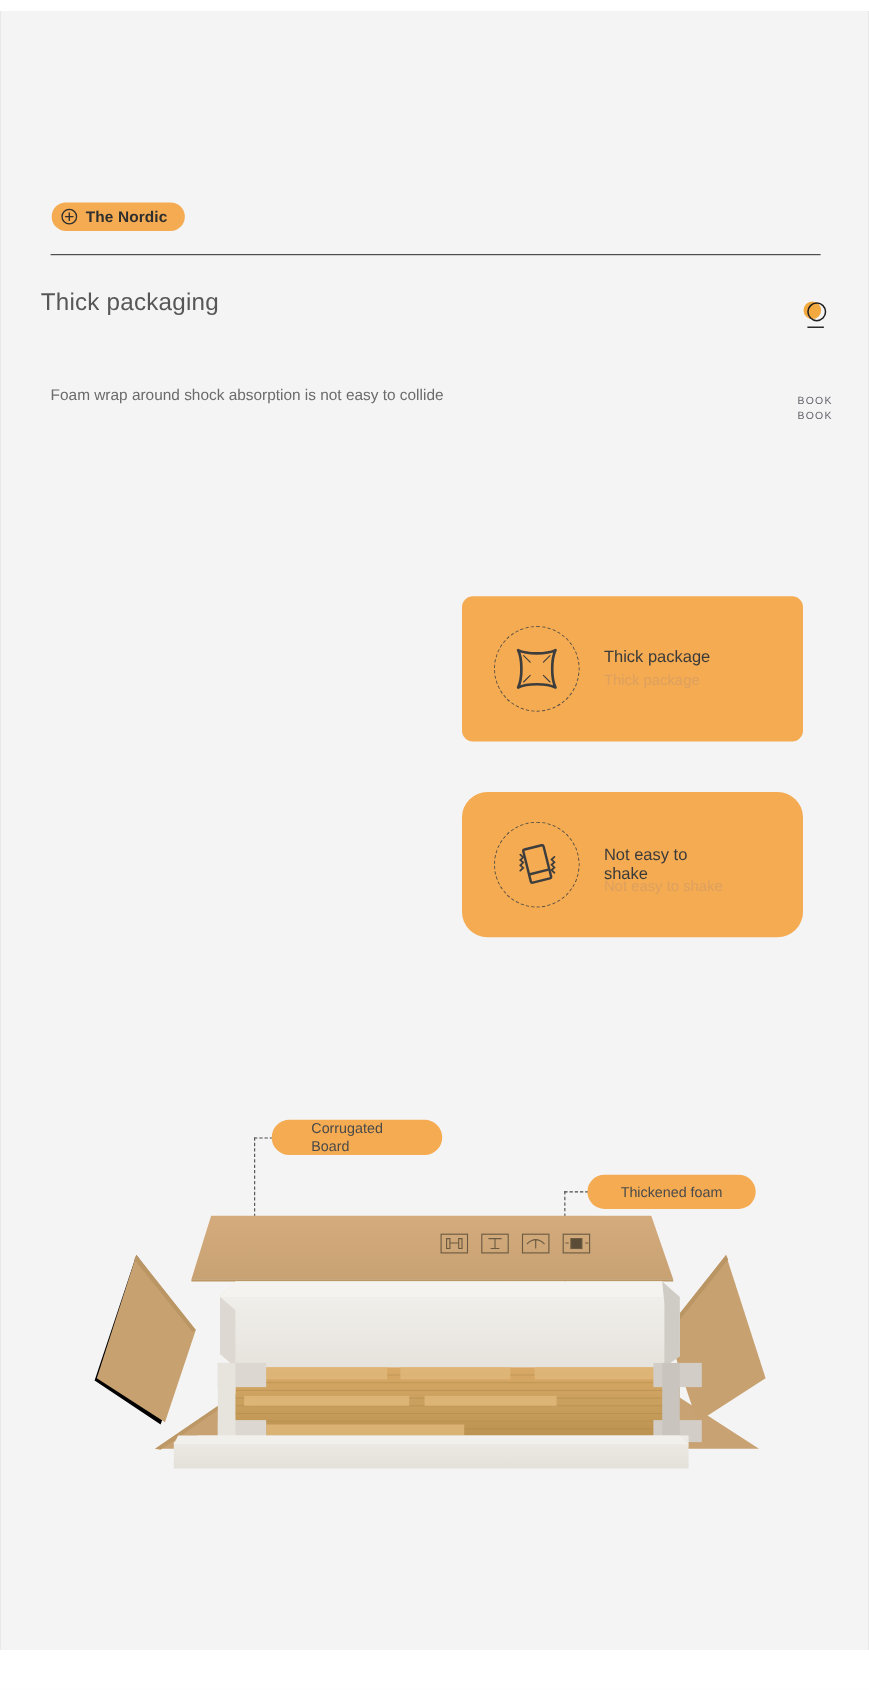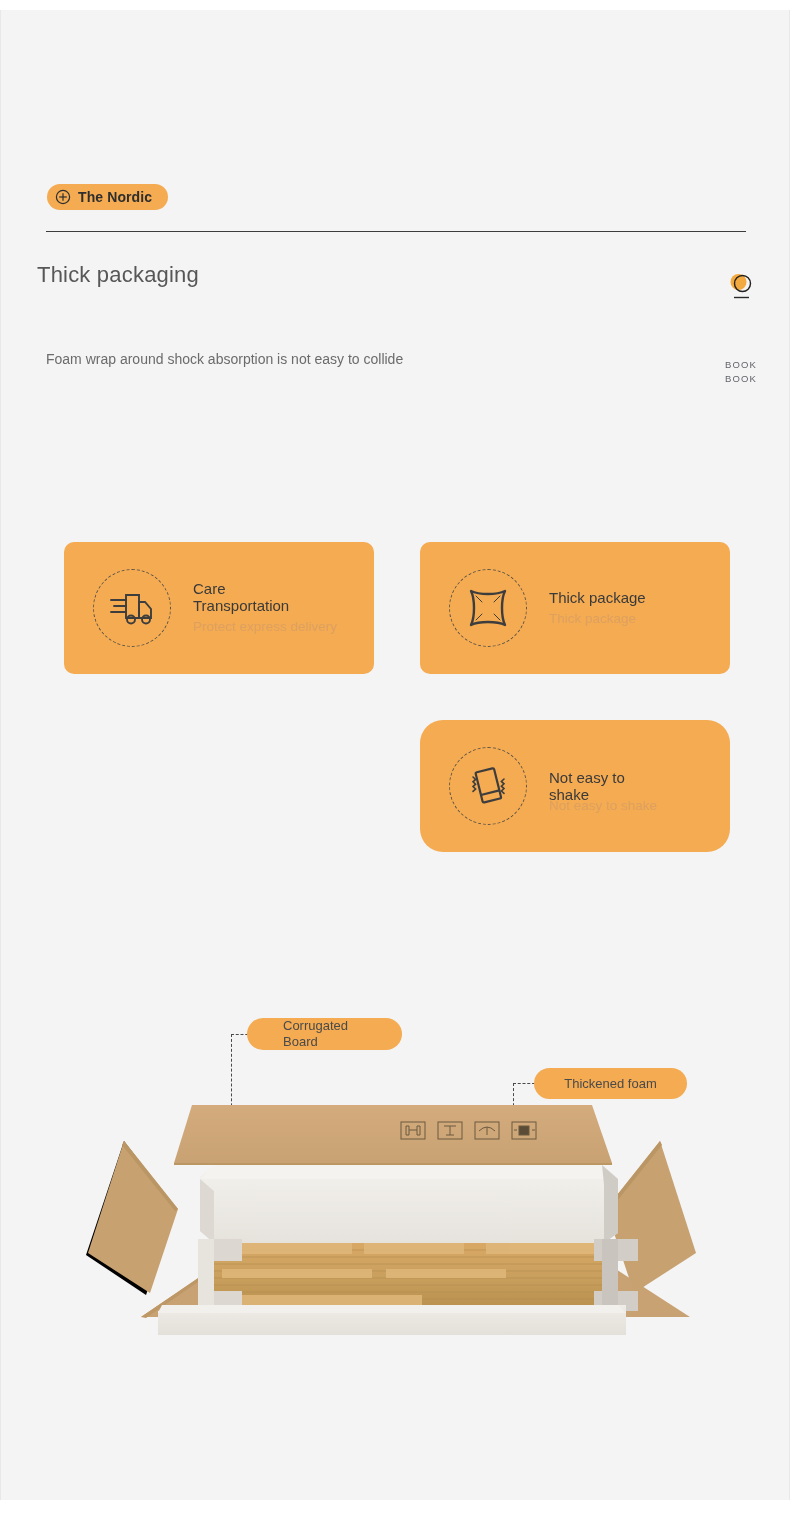--- a/index.html
+++ b/index.html
@@ -238,39 +238,20 @@
         <circle cx="15.5" cy="12" r="8" fill="#f2a93f"></circle>
         <circle cx="19.5" cy="13.5" r="8" fill="none" stroke="#23211f" stroke-width="1.4"></circle>
         <line x1="11" y1="27.5" x2="26" y2="27.5" stroke="#2a2a2a" stroke-width="1.4"></line>
       </svg>
     </div>
     <div class="brand-text">
       <div>BOOK</div>
       <div>BOOK</div>
     </div>
 
-    <div class="card c1">
-      <div class="card-icon-wrap">
-        <svg width="46" height="40" viewBox="0 0 46 40">
-          <g fill="none" stroke="#3d3d3d" stroke-width="1.9" stroke-linecap="round">
-            <line x1="2" y1="12" x2="17" y2="12"></line>
-            <line x1="5" y1="18" x2="17" y2="18"></line>
-            <line x1="2" y1="24" x2="17" y2="24"></line>
-            <path d="M17 7 H30 V30 H17 Z"></path>
-            <path d="M30 14 H36 L42 21 V30 H30 Z"></path>
-            <circle cx="22" cy="31.5" r="4"></circle>
-            <circle cx="37" cy="31.5" r="4"></circle>
-          </g>
-        </svg>
-      </div>
-      <div class="card-text">
-        <div class="card-title">Care Transportation</div>
-        <div class="card-sub">Protect express delivery</div>
-      </div>
-    </div>
 
     <div class="card c2">
       <div class="card-icon-wrap">
         <svg width="46" height="46" viewBox="0 0 46 46">
           <g fill="none" stroke="#3d3d3d" stroke-width="2.4" stroke-linejoin="round">
             <path d="M6 6 C14 10 32 10 40 6 C36 14 36 32 40 40 C32 36 14 36 6 40 C10 32 10 14 6 6 Z"></path>
           </g>
           <g fill="none" stroke="#3d3d3d" stroke-width="1" stroke-linecap="round">
             <path d="M11 11 L17 17"></path>
             <path d="M35 11 L29 17"></path>

